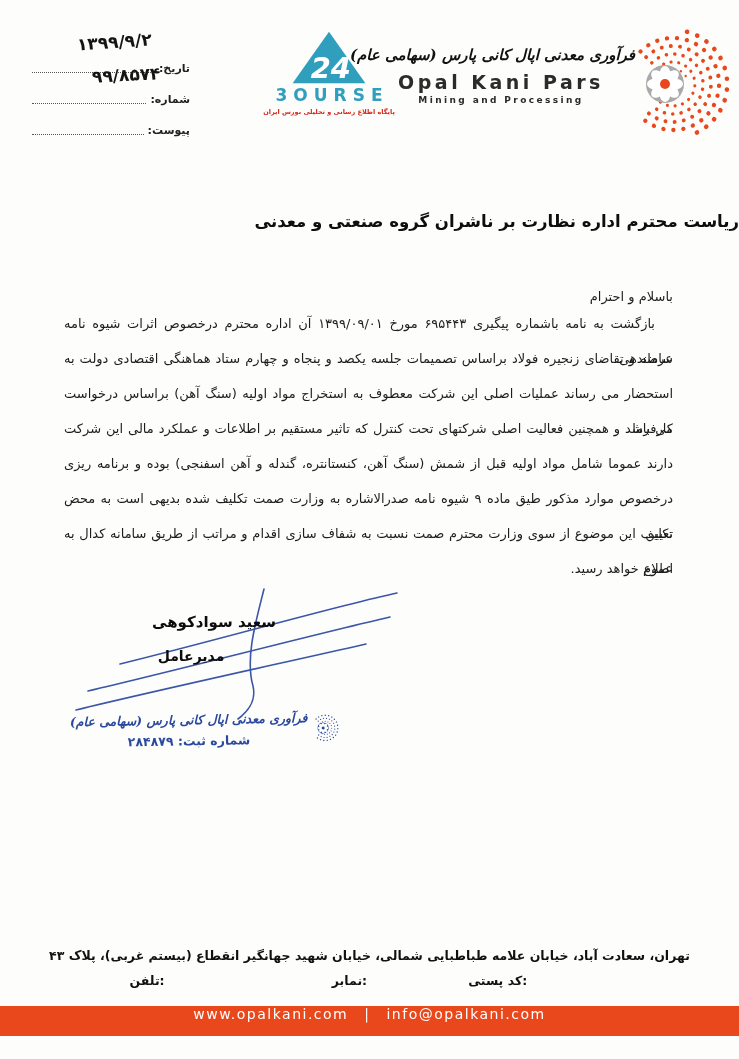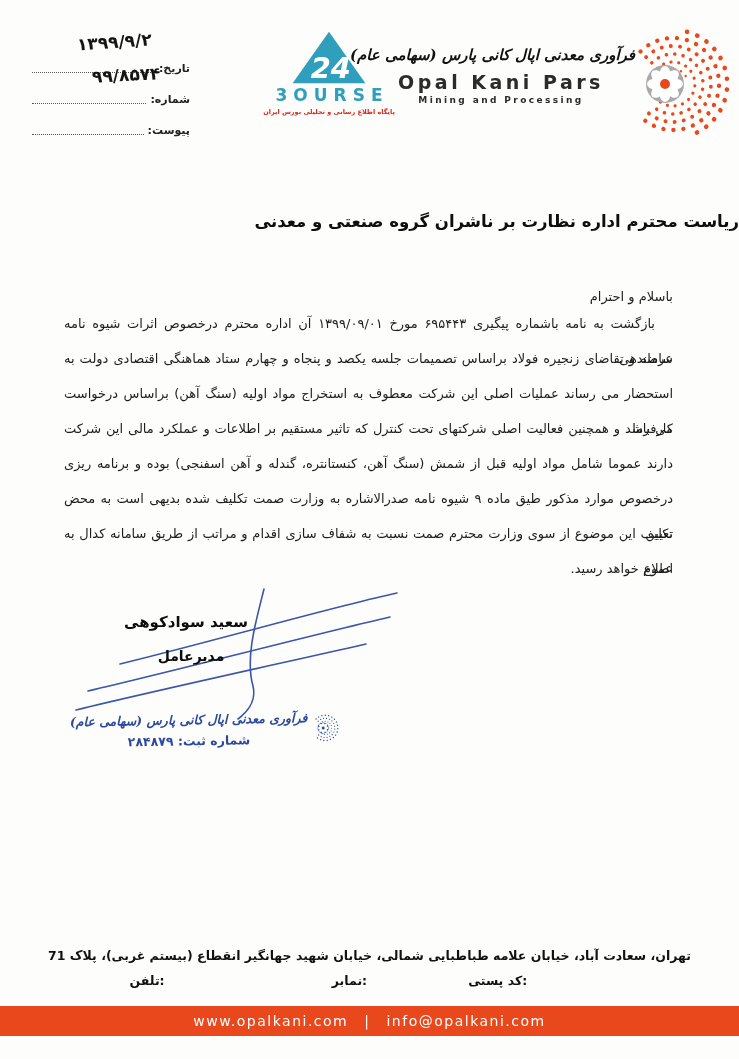--- a/index.html
+++ b/index.html
@@ -36,42 +36,42 @@
   .title { position:absolute; top:212px; left:0; right:0; text-align:right;
            font-size:16.5px; font-weight:bold; color:#0e0e0e; direction:rtl; }
   .body  { position:absolute; top:289px; right:66px; left:64px; direction:rtl; font-size:13px; color:#1d1d1d; }
   .salutation { margin-bottom:2px; }
   .line { height:35px; line-height:35px; text-align:justify; text-align-last:justify; }
   .line-first { text-indent:18px; }
   .line-last  { text-align-last:right; }
 
   
   .sig-strokes { position:absolute; top:586px; left:68px; }
-  .sig-name  { position:absolute; top:613px; left:120px; width:132px; text-align:center;
+  .sig-name  { position:absolute; top:613px; left:148px; width:132px; text-align:center;
                font-weight:bold; font-size:15px; direction:rtl; color:#0c0c0c; }
   .sig-title { position:absolute; top:648px; left:138px; width:106px; text-align:center;
                font-weight:bold; font-size:14px; direction:rtl; color:#0c0c0c; }
 
   
   .stamp { position:absolute; top:690px; left:70px; width:272px; direction:rtl;
            display:flex; align-items:center; gap:4px; color:#2b4a9e; transform:rotate(-1deg); }
   .stamp-text { flex:1; text-align:center; }
   .stamp-name { font-family:"DejaVu Serif", serif; font-style:italic; font-weight:bold;
                 font-size:12.5px; white-space:nowrap; }
   .stamp-reg  { font-weight:bold; font-size:12.5px; margin-top:6px; letter-spacing:0.5px; }
 
   
   .footer-line1 { position:absolute; top:948px; left:0; right:0; text-align:center;
                   direction:rtl; font-size:12.5px; font-weight:bold; color:#111; }
   .footer-line2 { position:absolute; top:973px; left:0; right:0; display:flex;
                   justify-content:center; gap:34px; font-size:12.5px; font-weight:bold; color:#111; }
   .fgroup { display:flex; gap:6px; }
   .fvalue { direction:ltr;margin-top:40px; }
   .bar { position:absolute; top:1006px; left:0; width:739px; height:30px;
-         display:flex; align-items:center; justify-content:center; gap:16px;
+         display:flex; align-items:flex-start; justify-content:center; gap:16px;
          color:#fff; font-size:14px; letter-spacing:1.5px; }
 </style>
 </head>
 <body>
 
 <div class="page">
 
   <div class="meta">
     <div class="meta-row">
       <span class="meta-label">تاریخ:</span>
@@ -175,21 +175,21 @@
         <ellipse cx="25.9" cy="36.1" rx="5" ry="3.2" transform="rotate(-45 25.9 36.1)"></ellipse>
       </g>
       <circle cx="22" cy="40" r="3" fill="#2B4A9E"></circle>
     </svg>
     <div class="stamp-text">
       <div class="stamp-name">فرآوری معدنی اپال کانی پارس (سهامی عام)</div>
       <div class="stamp-reg">شماره ثبت: ۲۸۴۸۷۹</div>
     </div>
   </div>
 
-  <div class="footer-line1">تهران، سعادت آباد، خیابان علامه طباطبایی شمالی، خیابان شهید جهانگیر انقطاع (بیستم غربی)، پلاک 71</div>
+  <div class="footer-line1">تهران، سعادت آباد، خیابان علامه طباطبایی شمالی، خیابان شهید جهانگیر انقطاع (بیستم غربی)، پلاک ۴۳</div>
   <div class="footer-line2">
     <span class="fgroup">
       <span>تلفن:</span>
       <span class="fvalue">۲۶۷۴۳۰۵۹-۲۶۷۴۳۰۶۱</span>
     </span>
     <span class="fgroup">
       <span>نمابر:</span>
       <span class="fvalue">۲۲۱۳۴۱۴۵</span>
     </span>
     <span class="fgroup">

